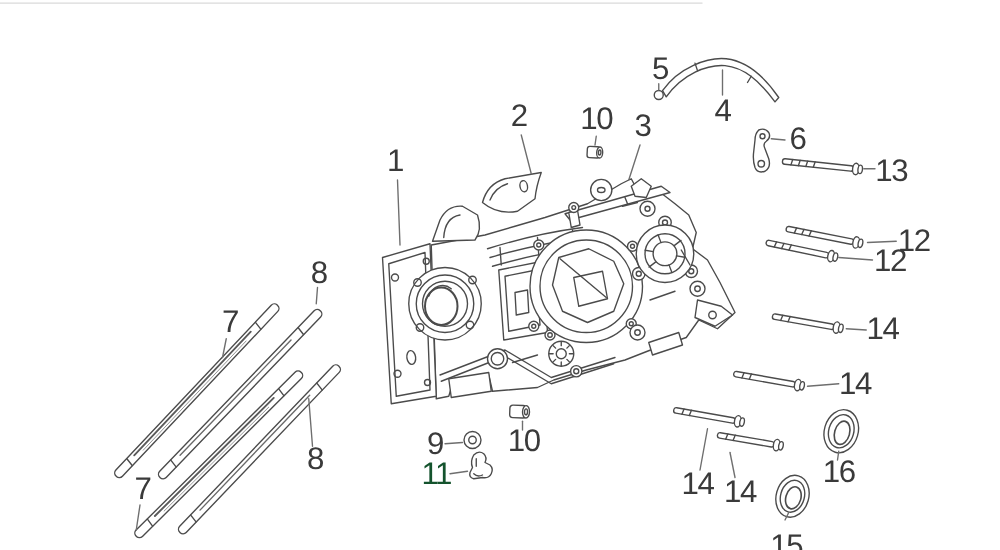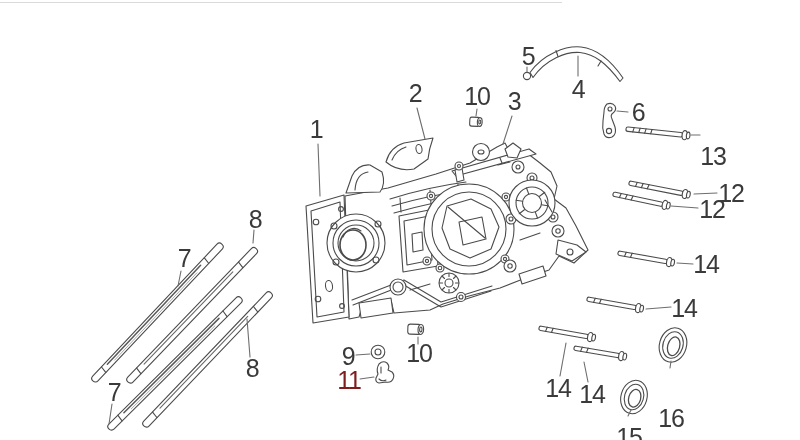--- a/index.html
+++ b/index.html
@@ -289,30 +289,30 @@
   </svg>
 
   <div id="callout-layer">
       <div class="callout" style="left: 316px; top: 129px; color: rgb(58, 58, 58);">1</div>
       <div class="callout" style="left: 415px; top: 93px; color: rgb(58, 58, 58);">2</div>
       <div class="callout" style="left: 514px; top: 101px; color: rgb(58, 58, 58);">3</div>
       <div class="callout" style="left: 578px; top: 89px; color: rgb(58, 58, 58);">4</div>
       <div class="callout" style="left: 528px; top: 56px; color: rgb(58, 58, 58);">5</div>
       <div class="callout" style="left: 638px; top: 112px; color: rgb(58, 58, 58);">6</div>
       <div class="callout" style="left: 477px; top: 96px; color: rgb(58, 58, 58);">10</div>
-      <div class="callout" style="left: 713px; top: 137px; color: rgb(58, 58, 58); margin-top: 19px;">13</div>
+      <div class="callout" style="left: 713px; top: 137px; color: rgb(58, 58, 58);">13</div>
       <div class="callout" style="left: 731px; top: 193px; color: rgb(58, 58, 58);">12</div>
       <div class="callout" style="left: 712px; top: 209px; color: rgb(58, 58, 58);">12</div>
       <div class="callout" style="left: 706px; top: 264px; color: rgb(58, 58, 58);">14</div>
       <div class="callout" style="left: 684px; top: 308px; color: rgb(58, 58, 58);">14</div>
       <div class="callout" style="left: 558px; top: 388px; color: rgb(58, 58, 58);">14</div>
       <div class="callout" style="left: 592px; top: 394px; color: rgb(58, 58, 58);">14</div>
-      <div class="callout" style="left: 671px; top: 378px; color: rgb(58, 58, 58); margin-top: 40px;">16</div>
+      <div class="callout" style="left: 671px; top: 378px; color: rgb(58, 58, 58);">16</div>
       <div class="callout" style="left: 629px; top: 437px; color: rgb(58, 58, 58);">15</div>
       <div class="callout" style="left: 348px; top: 356px; color: rgb(58, 58, 58);">9</div>
-      <div class="callout" style="left: 349px; top: 380px; color: #7f1d1d;">11</div>
+      <div class="callout" style="left: 349px; top: 380px; color: #14532d;">11</div>
       <div class="callout" style="left: 419px; top: 353px; color: rgb(58, 58, 58);">10</div>
       <div class="callout" style="left: 184px; top: 258px; color: rgb(58, 58, 58);">7</div>
       <div class="callout" style="left: 255px; top: 219px; color: rgb(58, 58, 58);">8</div>
       <div class="callout" style="left: 114px; top: 392px; color: rgb(58, 58, 58);">7</div>
       <div class="callout" style="left: 252px; top: 368px; color: rgb(58, 58, 58);">8</div>
     </div>
 </div>
 
 </body></html>

